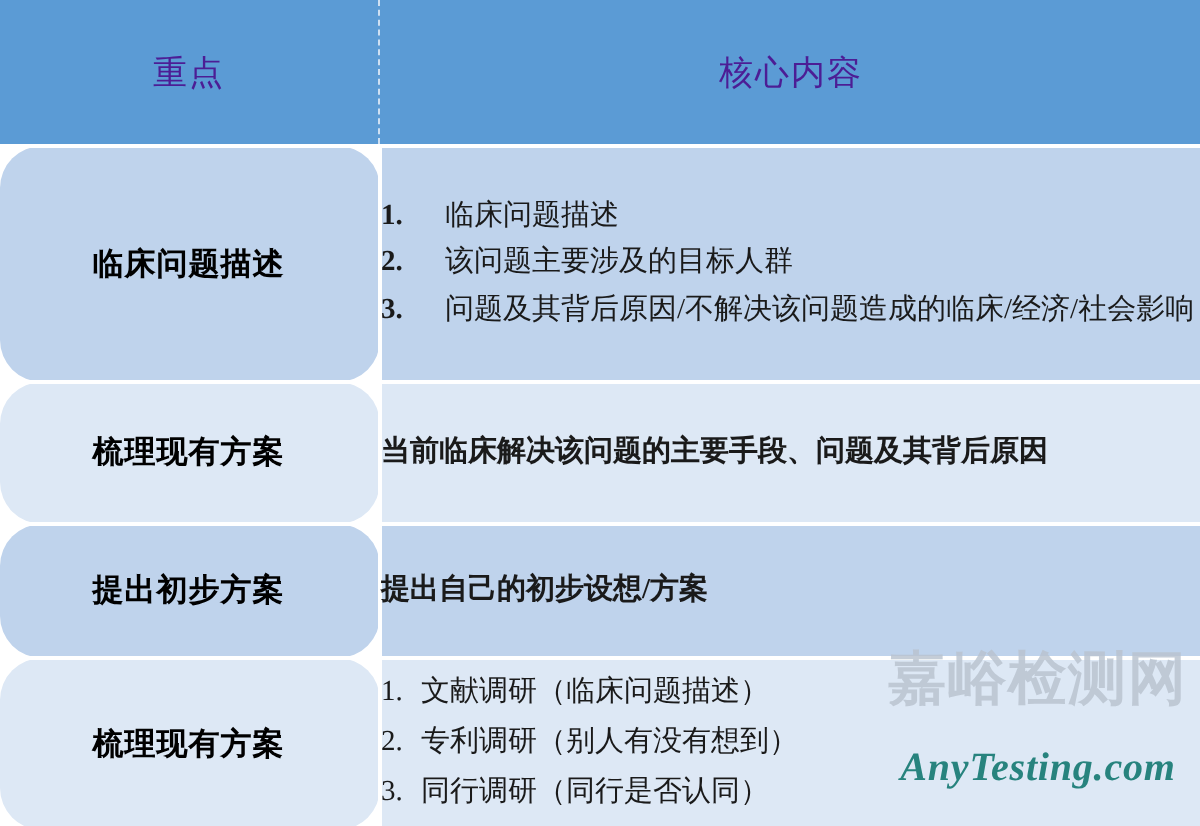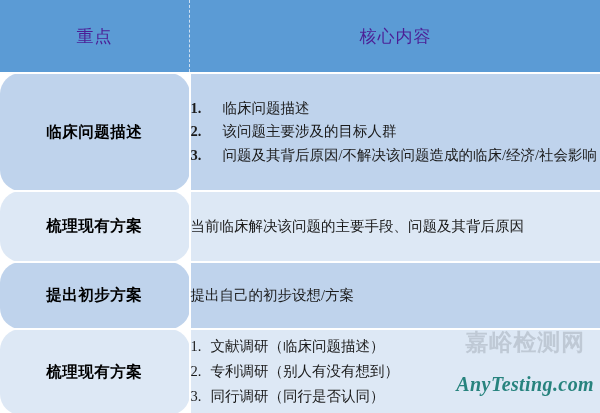--- a/index.html
+++ b/index.html
@@ -119,36 +119,37 @@
     position: absolute;
     left: 0;
     top: 0;
     font-weight: normal;
     font-size: 14.5px;
   }
 
   .plain-para {
     margin: 0;
     line-height: 1.55;
+    font-weight: bold;
   }
 
   
   .watermark {
     position: absolute;
     right: 6px;
     bottom: 16px;
     text-align: center;
     pointer-events: none;
     user-select: none;
     z-index: 5;
   }
   .wm-cn {
     font-family: "DejaVu Sans", "Liberation Sans", sans-serif;
     font-weight: bold;
-    font-size: 23px;
+    font-size: 29px;
     line-height: 1;
     color: #b9c3cf;
     opacity: 0.82;
     letter-spacing: 1px;
   }
   .wm-en {
     font-family: "Liberation Serif", "DejaVu Serif", serif;
     font-style: italic;
     font-weight: bold;
     font-size: 20px;

